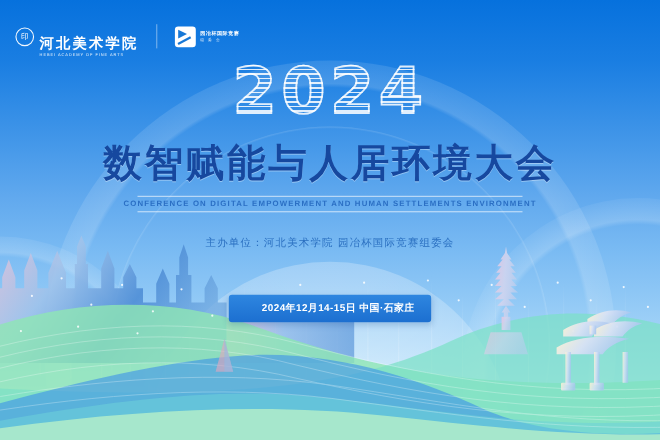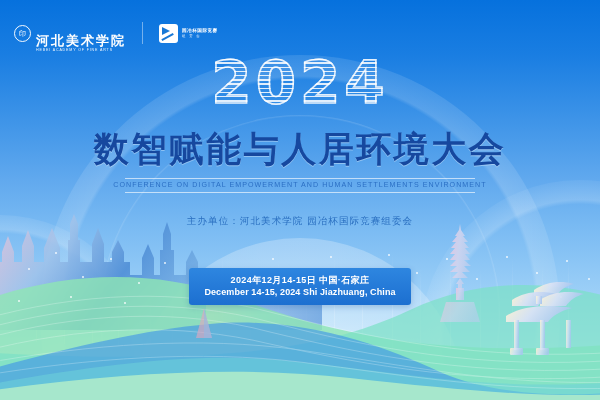--- a/index.html
+++ b/index.html
@@ -128,34 +128,34 @@
     font-family:"DejaVu Sans","Liberation Sans",sans-serif;
   }
 
   #subtitle-wrap {
     margin-top:9px; display:flex; flex-direction:column;
     align-items:center; width:350px;
   }
   .sub-rule { width:100%; height:1px; background:rgba(255,255,255,0.62); }
   #subtitle {
     font-size:7.1px; letter-spacing:1.05px; color:#2b6fc4;
-    padding:2.5px 0; white-space:nowrap; font-weight:400;
+    padding:2.5px 0; white-space:nowrap; font-weight:700;
   }
 
   #organizer {
     margin-top:22px;
     font-size:9.5px; letter-spacing:1.1px; color:#2a6fc0;
     white-space:nowrap;
   }
 
   #date-badge {
     margin-top:40px;
     background:linear-gradient(180deg,#2e86e0 0%,#1c6fd0 100%);
     border-radius:3px;
-    padding:6px 15px 7px 15px;
+    padding:6px 15px 7px 30px;
     text-align:center;
     box-shadow:0 2px 6px rgba(10,60,130,0.22);
   }
   .date-cn {
     font-size:9px; color:#fff; font-weight:700;
     letter-spacing:0.4px; line-height:1.35; white-space:nowrap;
   }
   .date-en {
     font-size:9px; color:#fff; font-weight:700;
     letter-spacing:0.1px; line-height:1.35; white-space:nowrap;
@@ -322,21 +322,20 @@
     <div id="subtitle-wrap">
       <div class="sub-rule"></div>
       <div id="subtitle">CONFERENCE ON DIGITAL EMPOWERMENT AND HUMAN SETTLEMENTS ENVIRONMENT</div>
       <div class="sub-rule"></div>
     </div>
 
     <div id="organizer">主办单位：河北美术学院  园冶杯国际竞赛组委会</div>
 
     <div id="date-badge">
       <div class="date-cn">2024年12月14-15日  中国·石家庄</div>
-      <div class="date-en">December 14-15, 2024 Shi Jiazhuang, China</div>
     </div>
   </div>
 
   <svg id="scenery-front" viewBox="0 0 600 400" preserveAspectRatio="none">
 
     <g>
       <path fill="url(#gPagoda)" d="
         M462,290 L462,284 L456,284 L460,278 L452,278 L458,272 L450,272
         L457,266 L450,266 L456,260 L450,260 L455,254 L450,254 L455,248
         L451,248 L456,242 L452,242 L457,236 L455,236 L459,230 L460,224

